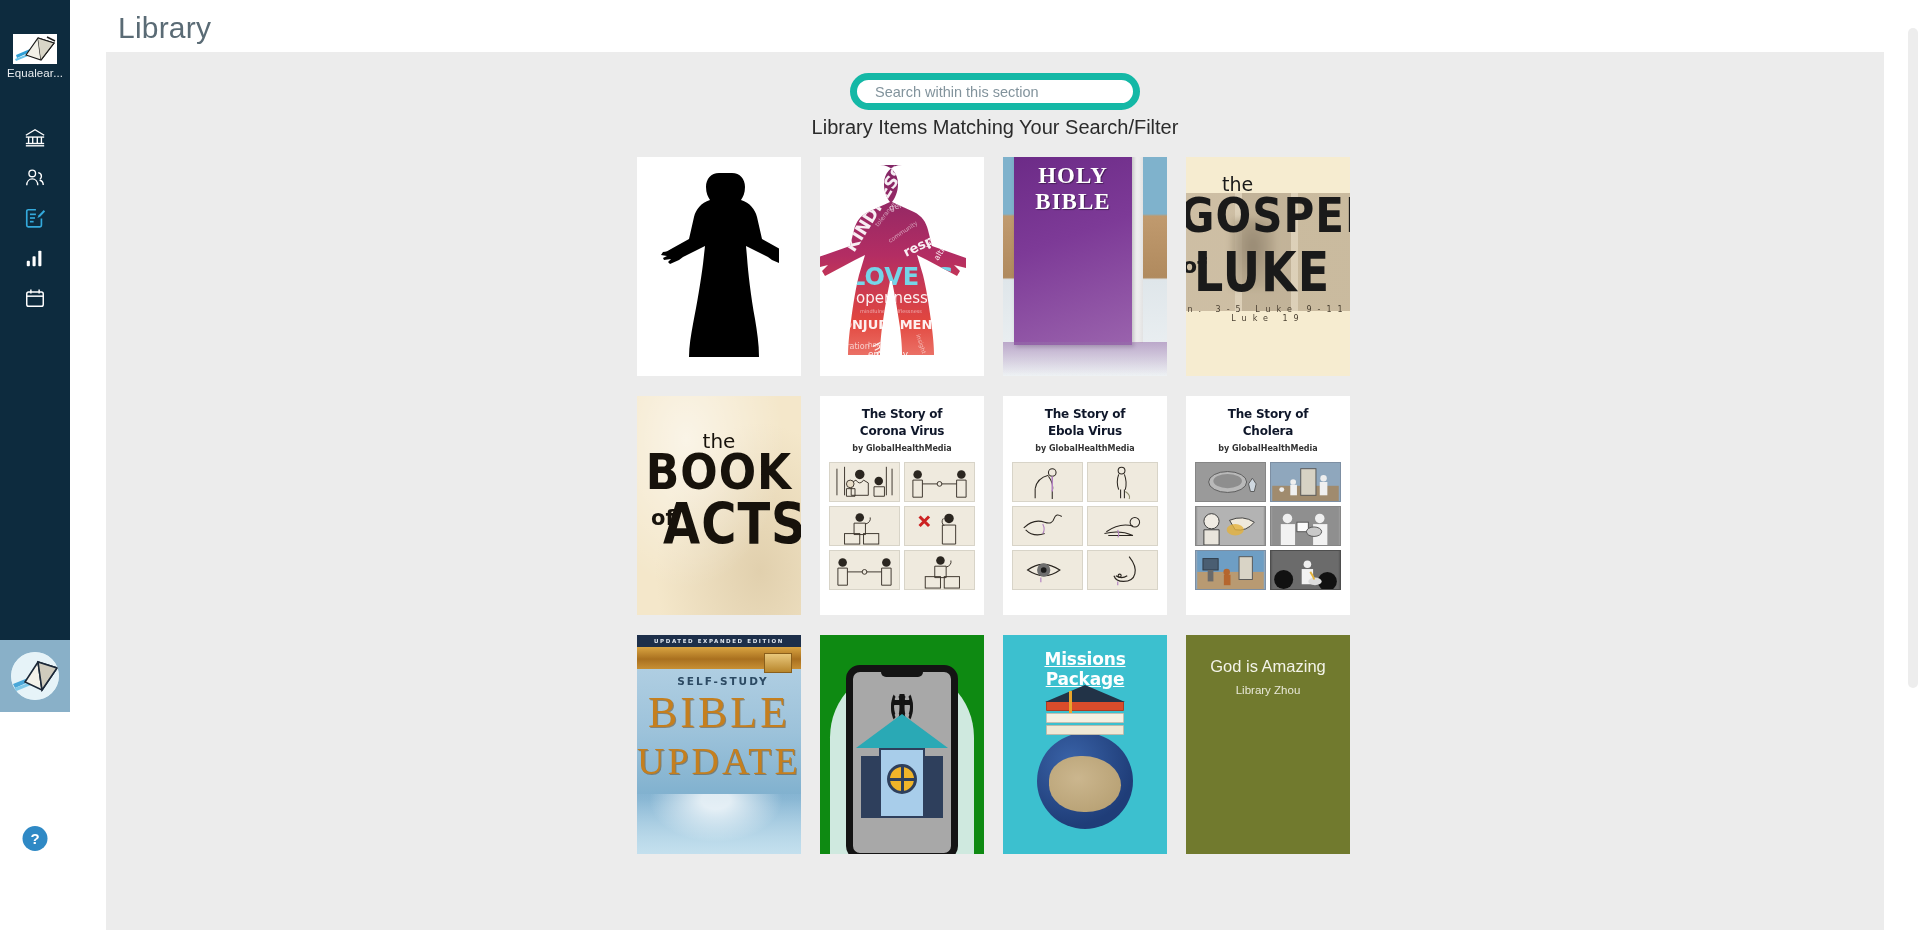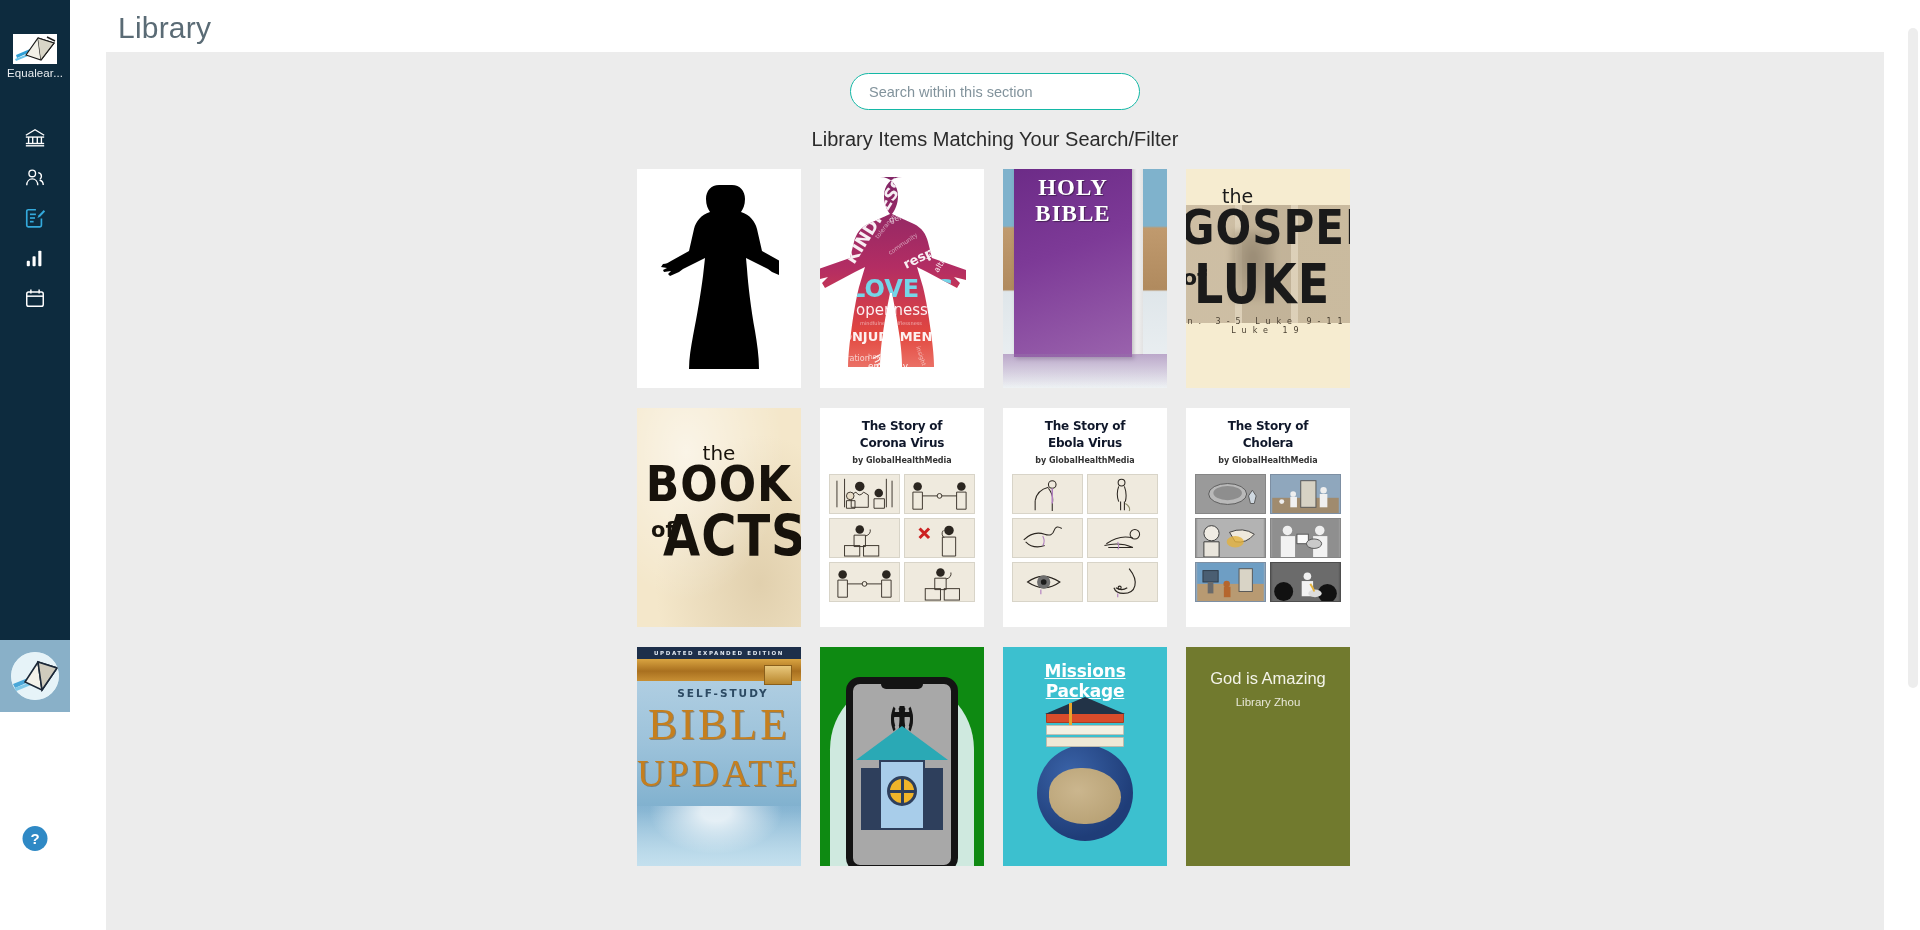--- a/index.html
+++ b/index.html
@@ -58,32 +58,32 @@
     font-size: 30px; color: #5a6b75; font-weight: 400;
     padding: 8px 0 0 48px; letter-spacing: .2px; line-height: 40px;
   }
   .content-panel {
     position: absolute; left: 36px; right: 36px; top: 52px; bottom: 0;
     background: #ececec;
   }
   .search-wrap { display: flex; justify-content: center; padding-top: 21px; }
   .search-box {
     width: 290px; height: 37px; border-radius: 19px;
-    background: #ffffff; border: 1px solid #14b8a6;
+    background: #ffffff; border: 7px solid #14b8a6;
     display: flex; align-items: center; padding: 0 18px;
   }
   .search-box input {
     border: none; outline: none; width: 100%;
     font-size: 14.5px; color: #5a6b75; font-family: "Liberation Sans", sans-serif;
     background: transparent;
   }
   .search-box input::placeholder { color: #82939c; }
   .results-title {
     text-align: center; font-size: 20px; color: #2b2b2b;
-    font-weight: 400; margin-top: 18px;
+    font-weight: 400; margin-top: 6px;
   }
 
   
   .grid {
     margin: 18px auto 0; width: 716px;
     display: grid; grid-template-columns: repeat(4, 164px);
     column-gap: 19px; row-gap: 20px;
   }
   .card {
     width: 164px; height: 219px;

